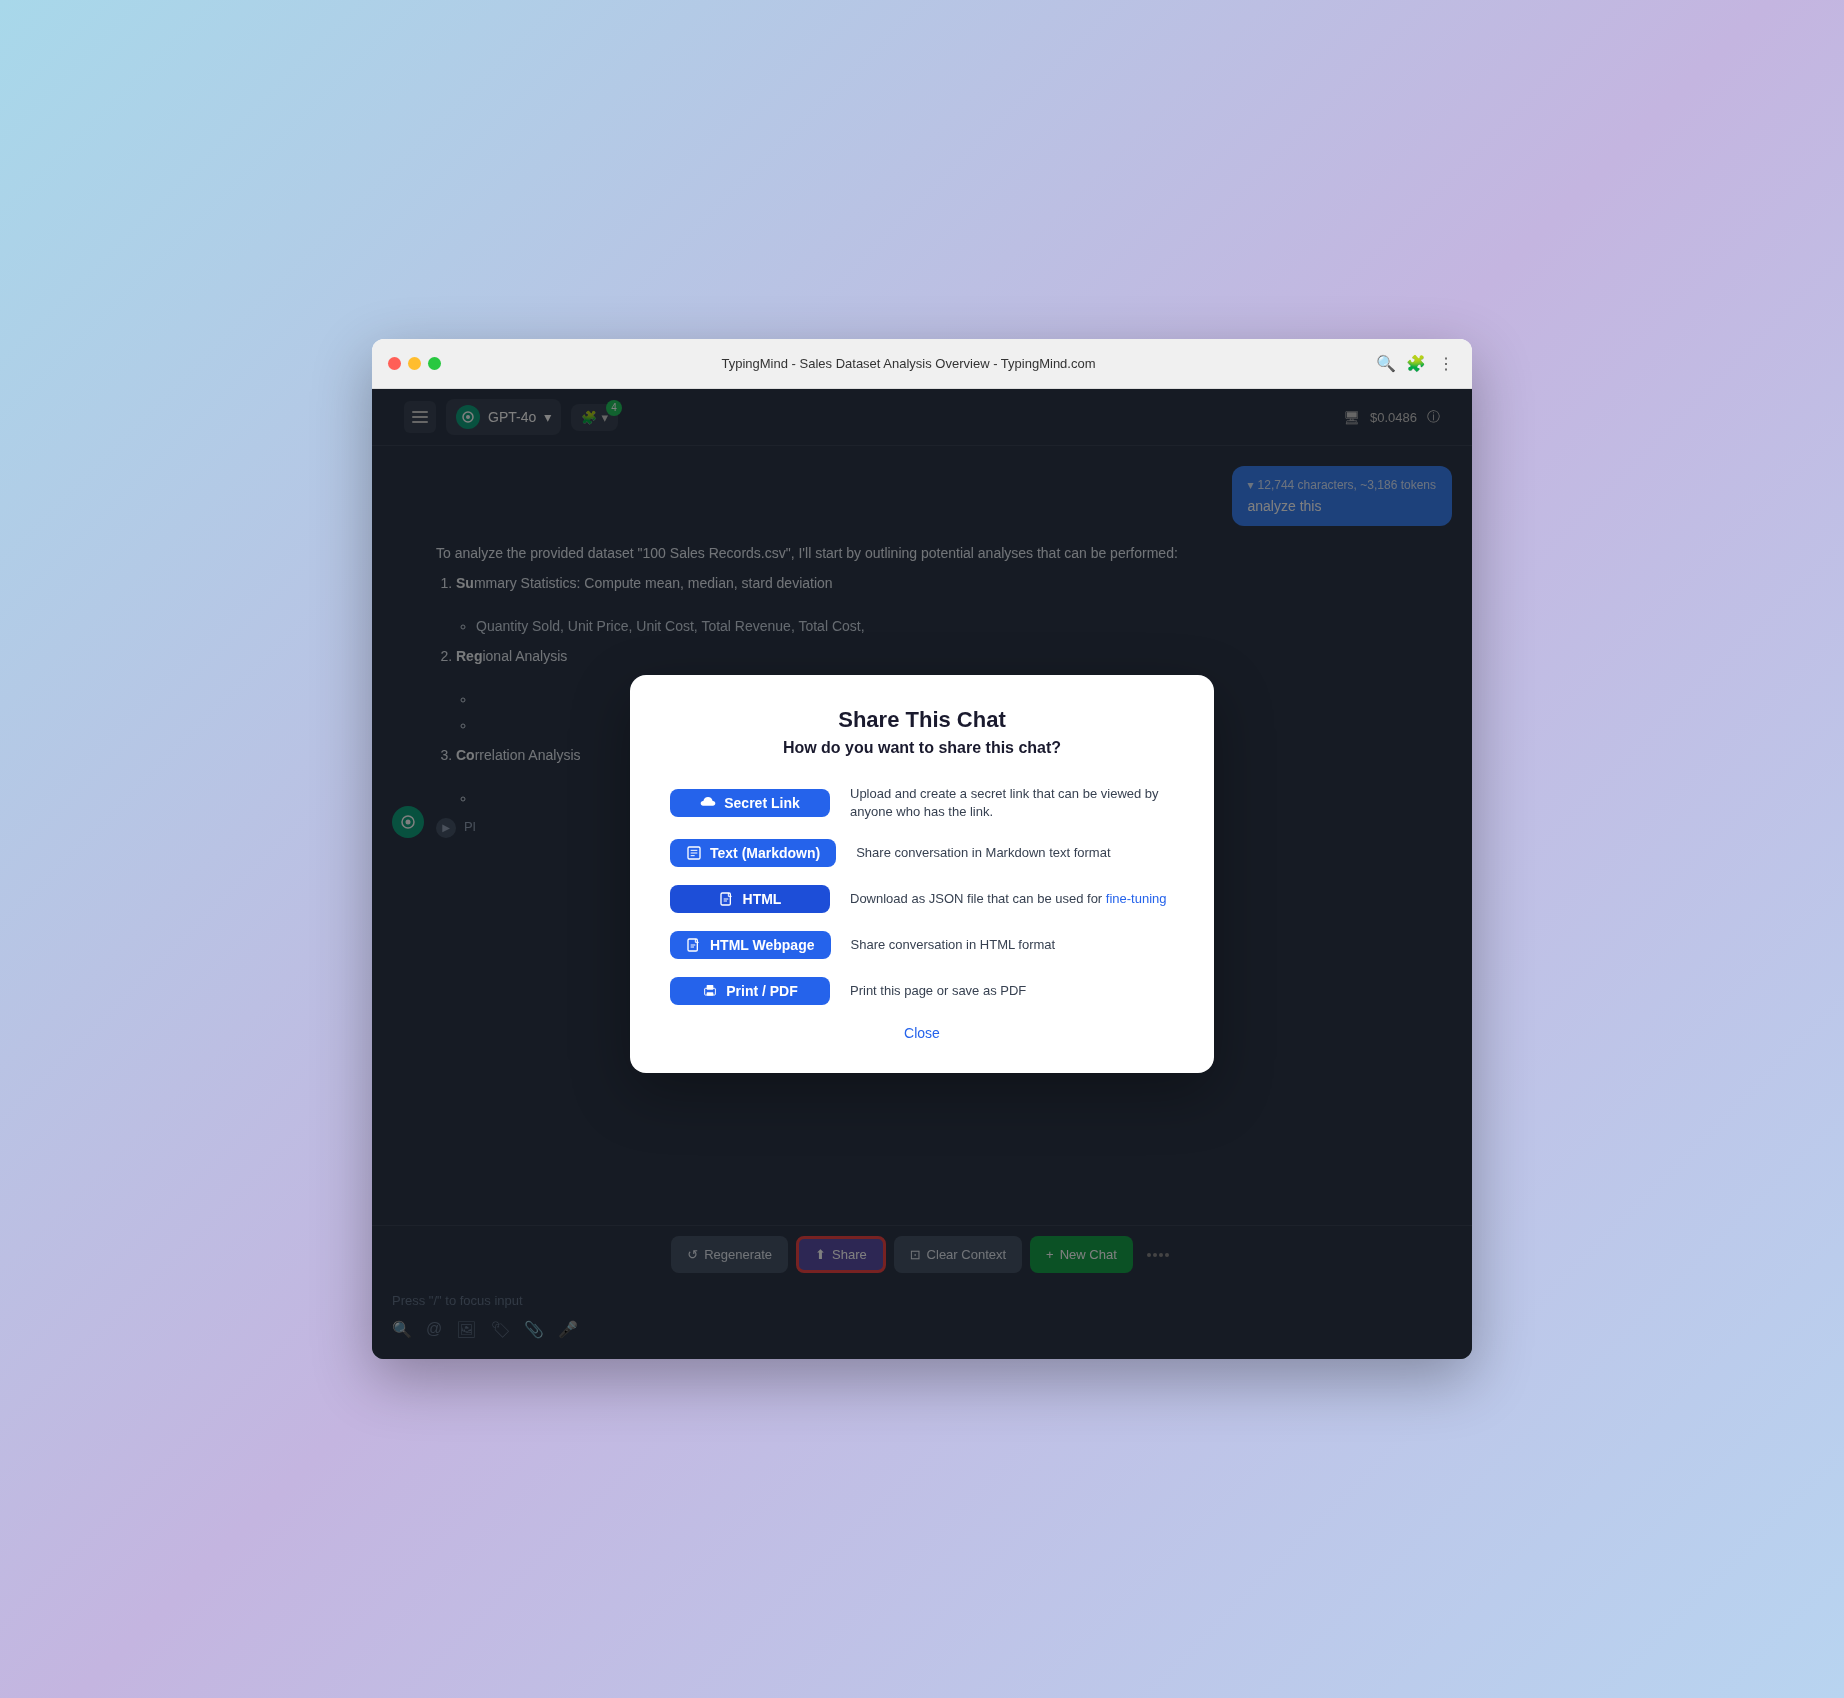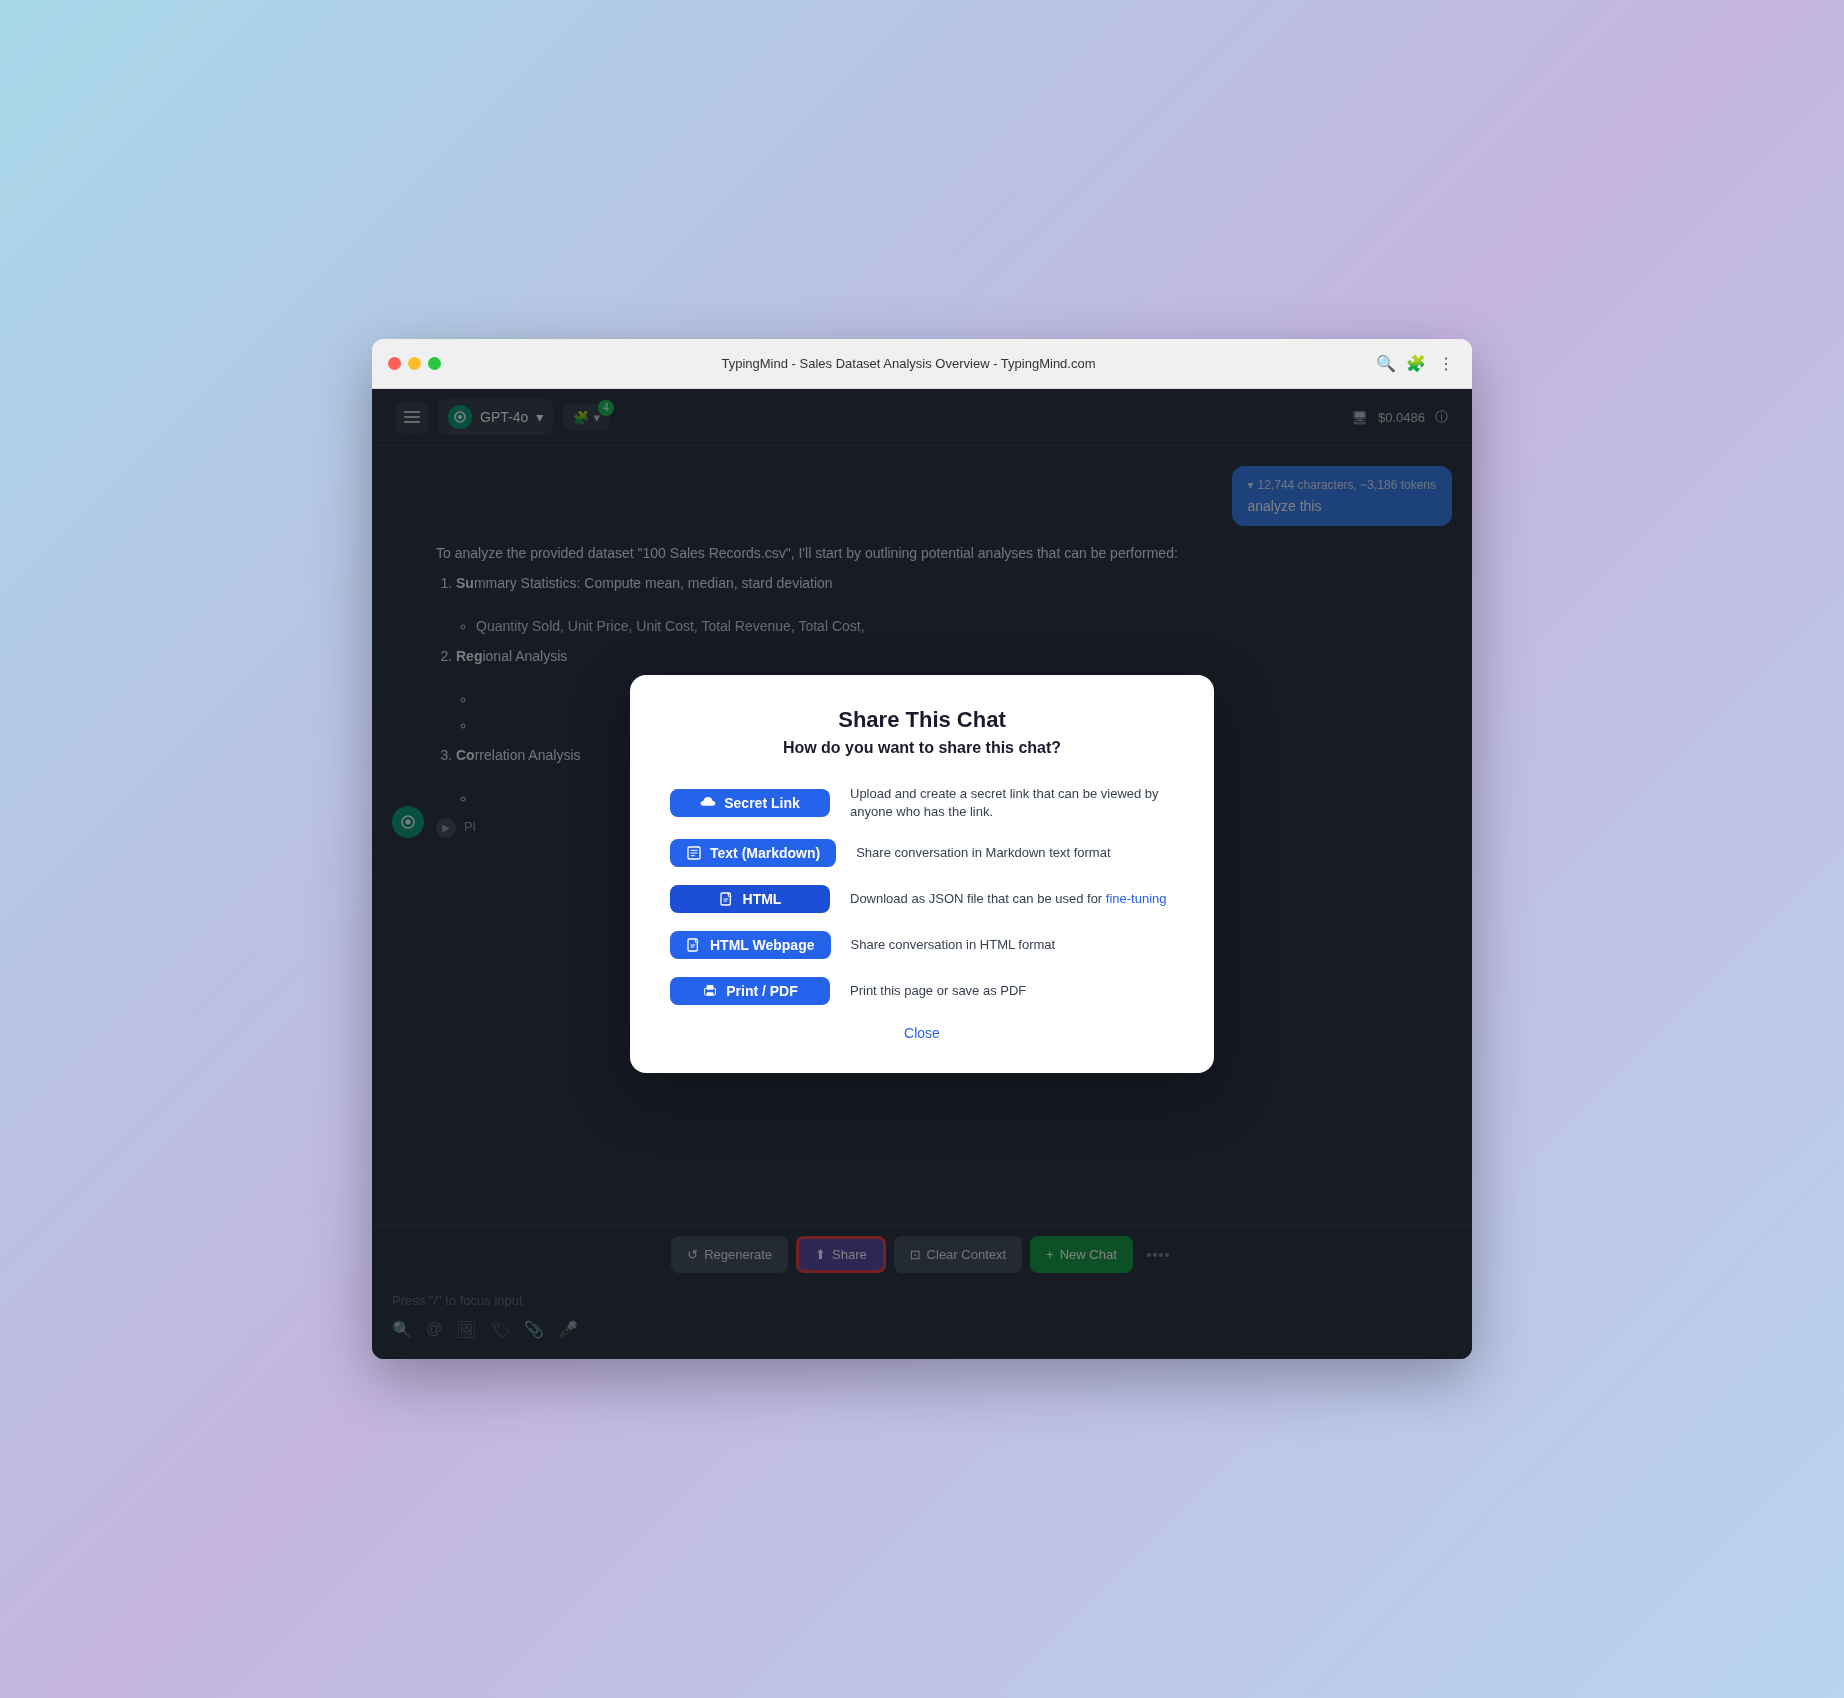--- a/index.html
+++ b/index.html
@@ -76,21 +76,21 @@
       background: #2d3748;
       display: flex;
       flex-direction: column;
       position: relative;
       overflow: hidden;
     }
 
     
     .app-topbar {
       background: #2d3748;
-      padding: 10px 24px;
+      padding: 10px 32px;
       display: flex;
       align-items: center;
       gap: 10px;
       border-bottom: 1px solid #3a4556;
     }
     .sidebar-toggle {
       width: 32px;
       height: 32px;
       background: #3a4556;
       border-radius: 6px;

